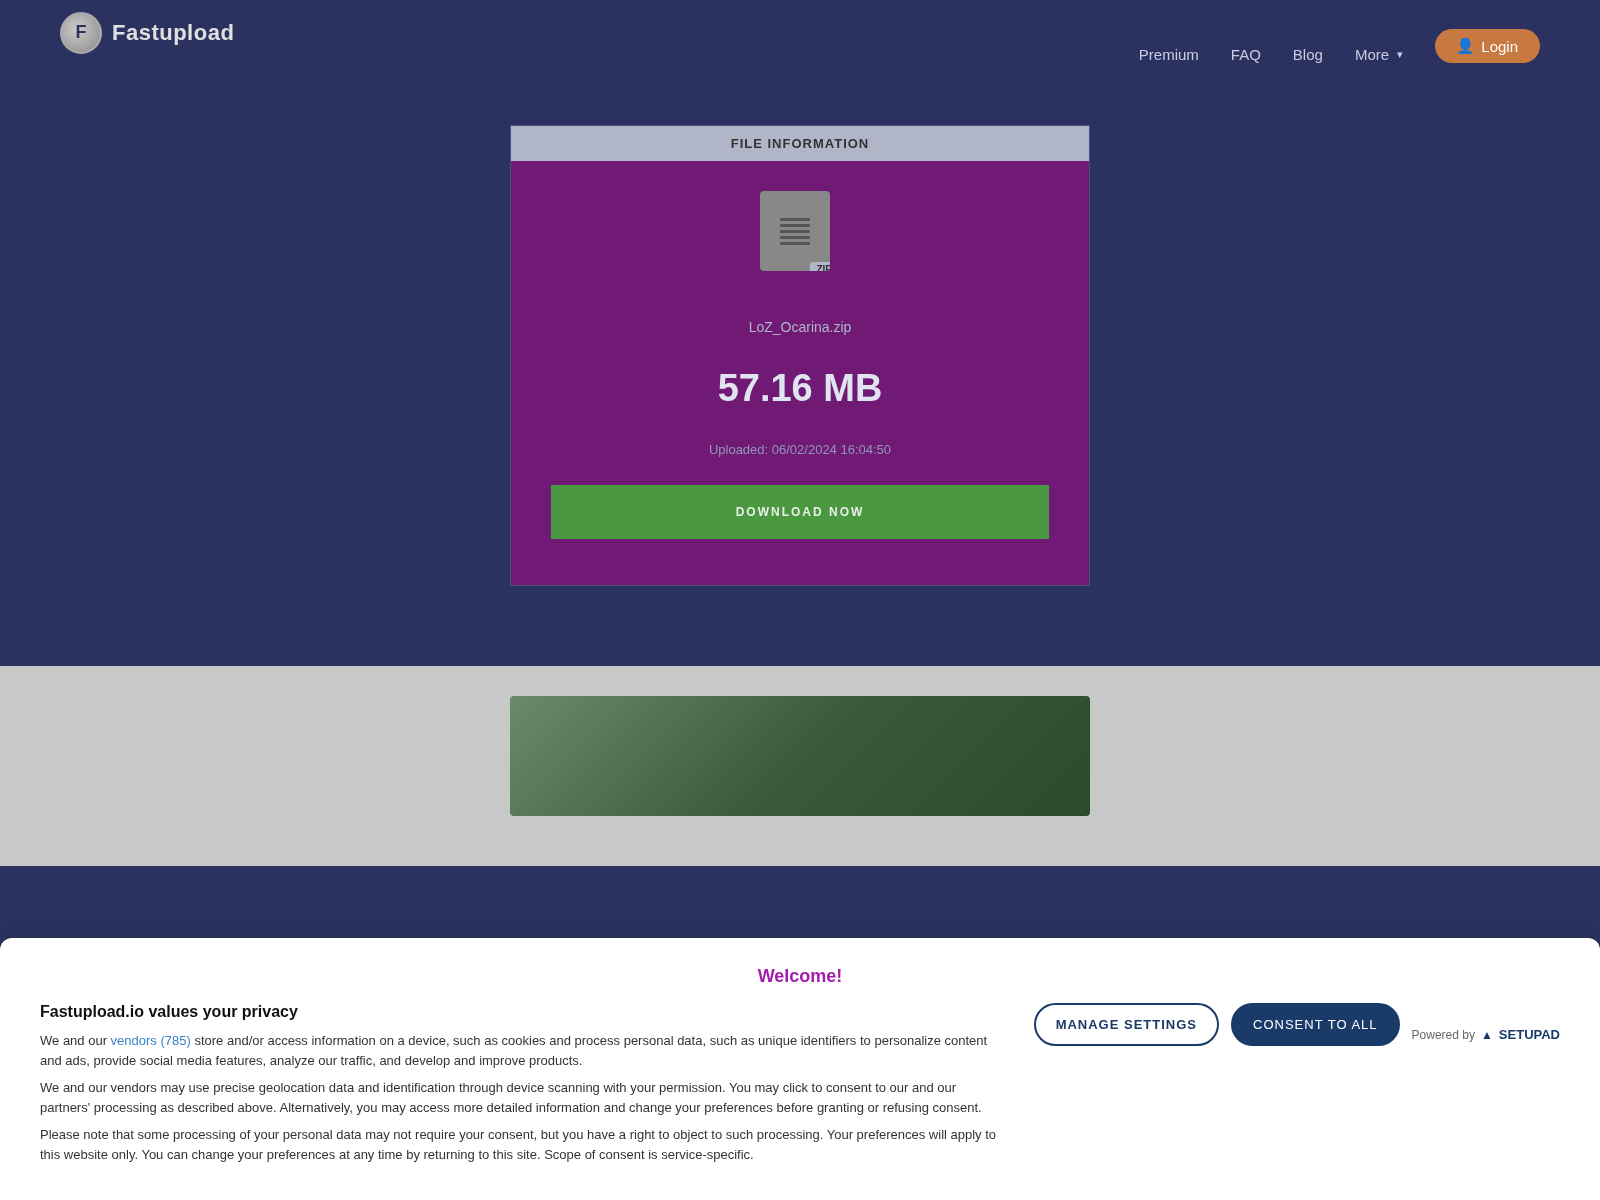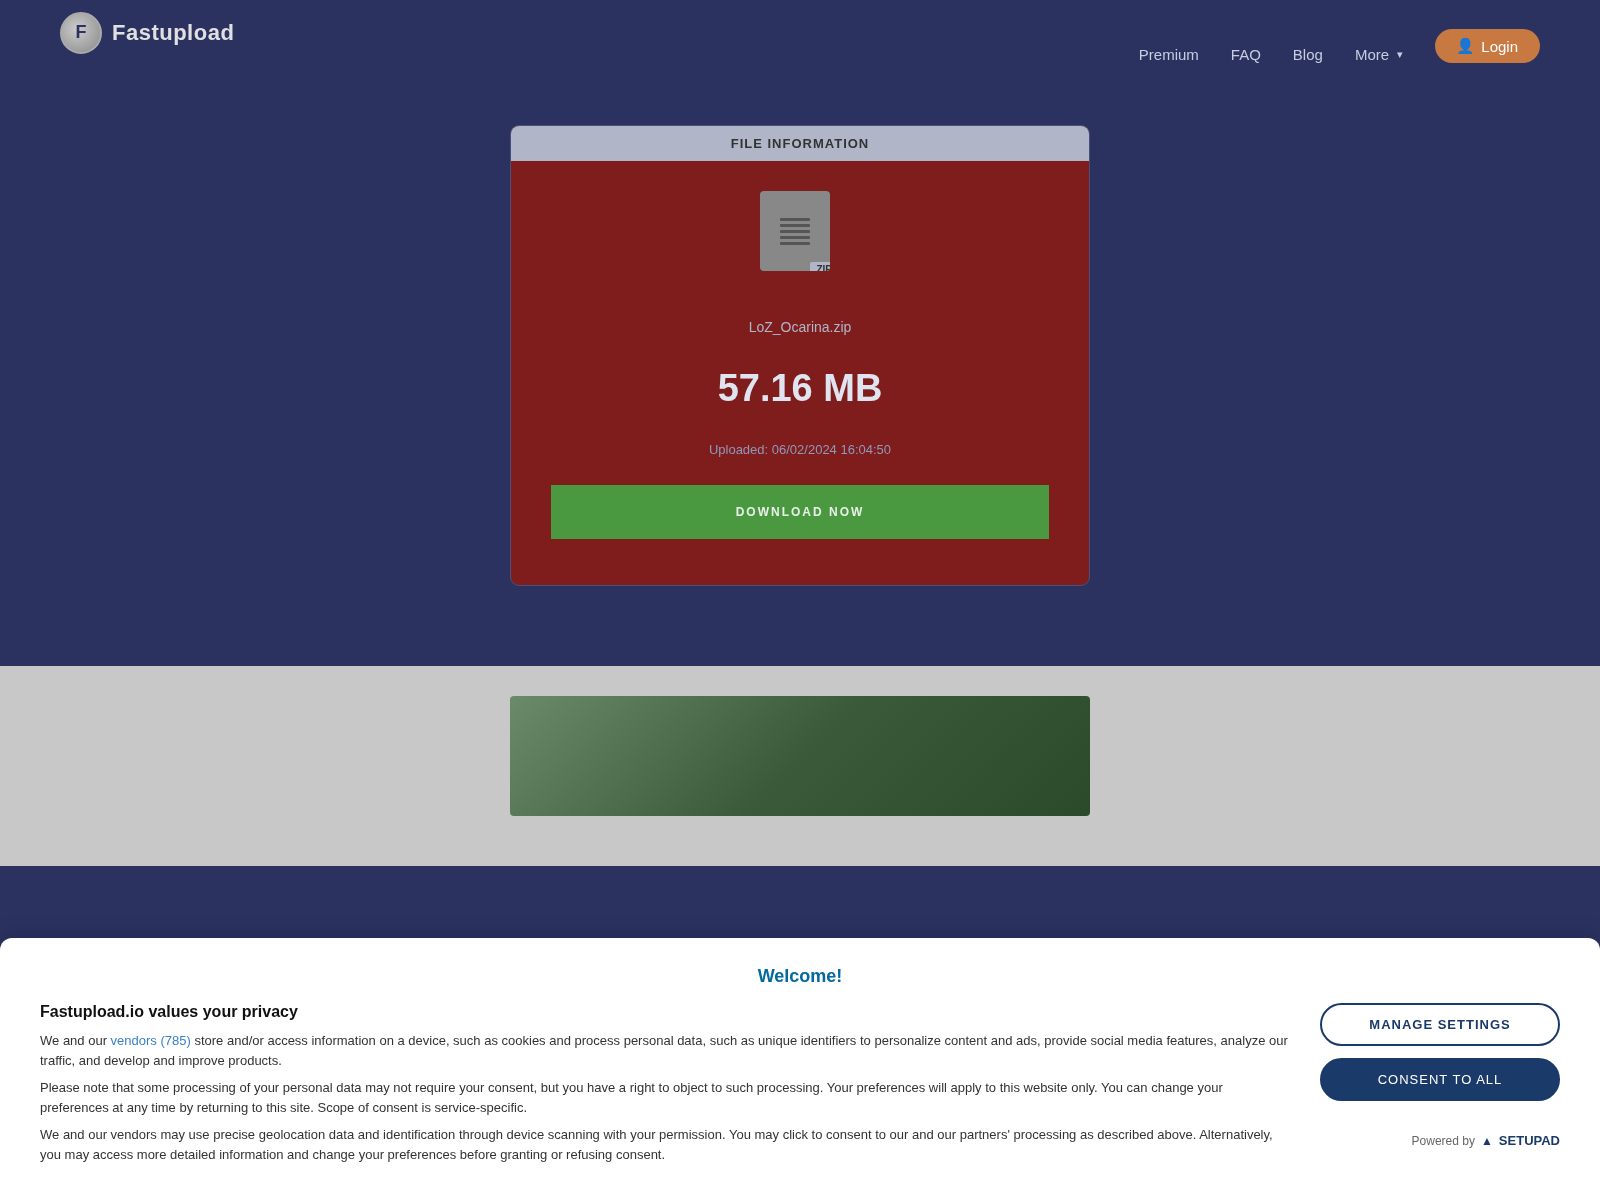--- a/index.html
+++ b/index.html
@@ -75,23 +75,23 @@
       background: #2b3260;
       padding: 60px 20px 80px;
       display: flex;
       align-items: center;
       justify-content: center;
       min-height: 600px;
     }
 
     
     .file-card {
-      background: #7f1d1d;
+      background: #701a75;
       border: 1px solid #4a4f7b;
-      border-radius: 9px;
+      border-radius: 0;
       width: 580px;
       overflow: hidden;
     }
     .file-card-header {
       background: #b0b5c8;
       text-align: center;
       padding: 10px;
       font-size: 13px;
       font-weight: bold;
       color: #333;
@@ -213,21 +213,21 @@
       background: #fff;
       border-radius: 12px 12px 0 0;
       padding: 28px 40px 28px;
       box-shadow: 0 -4px 20px rgba(0,0,0,0.15);
       z-index: 1000;
     }
     .consent-title {
       text-align: center;
       font-size: 18px;
       font-weight: bold;
-      color: #0369a1;
+      color: #a21caf;
       margin-bottom: 16px;
     }
     .consent-inner {
       display: flex;
       gap: 28px;
       align-items: flex-start;
     }
     .consent-text-area {
       flex: 1;
     }
@@ -243,21 +243,21 @@
       line-height: 1.5;
       margin-bottom: 8px;
     }
     .consent-link {
       color: #3a80c8;
       text-decoration: none;
       cursor: pointer;
     }
     .consent-buttons {
       display: flex;
-      flex-direction: column;
+      flex-direction: row;
       gap: 12px;
       min-width: 240px;
     }
     .btn-manage {
       background: #fff;
       border: 2px solid #1a3a6a;
       color: #1a3a6a;
       border-radius: 24px;
       padding: 12px 20px;
       font-size: 13px;
@@ -348,22 +348,22 @@
 </div>
 
 <div class="consent-banner">
   <div class="consent-title">Welcome!</div>
   <div class="consent-inner">
     <div class="consent-text-area">
       <div class="consent-heading">Fastupload.io values your privacy</div>
       <p class="consent-para">
         We and our <a class="consent-link">vendors (785)</a> store and/or access information on a device, such as cookies and process personal data, such as unique identifiers to personalize content and ads, provide social media features, analyze our traffic, and develop and improve products.
       </p>
+      <p class="consent-para">We and our vendors may use precise geolocation data and identification through device scanning with your permission. You may click to consent to our and our partners' processing as described above. Alternatively, you may access more detailed information and change your preferences before granting or refusing consent.</p>
       <p class="consent-para">Please note that some processing of your personal data may not require your consent, but you have a right to object to such processing. Your preferences will apply to this website only. You can change your preferences at any time by returning to this site. Scope of consent is service-specific.</p>
-      <p class="consent-para">We and our vendors may use precise geolocation data and identification through device scanning with your permission. You may click to consent to our and our partners' processing as described above. Alternatively, you may access more detailed information and change your preferences before granting or refusing consent.</p>
     </div>
     <div class="consent-buttons">
       <button class="btn-manage">MANAGE SETTINGS</button>
       <button class="btn-consent">CONSENT TO ALL</button>
       <div class="powered-by">
         <span>Powered by</span>
         <span style="color:#1a3a6a;">▲</span>
         <span class="setupad-logo">SETUPAD</span>
       </div>
     </div>

